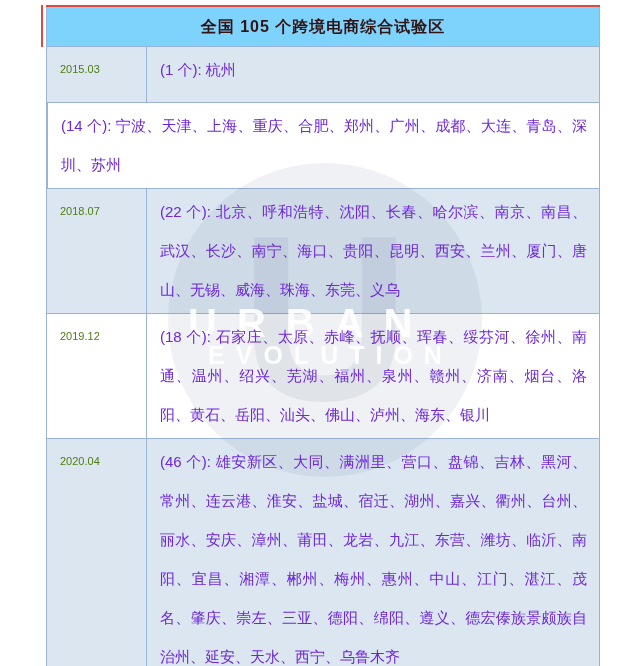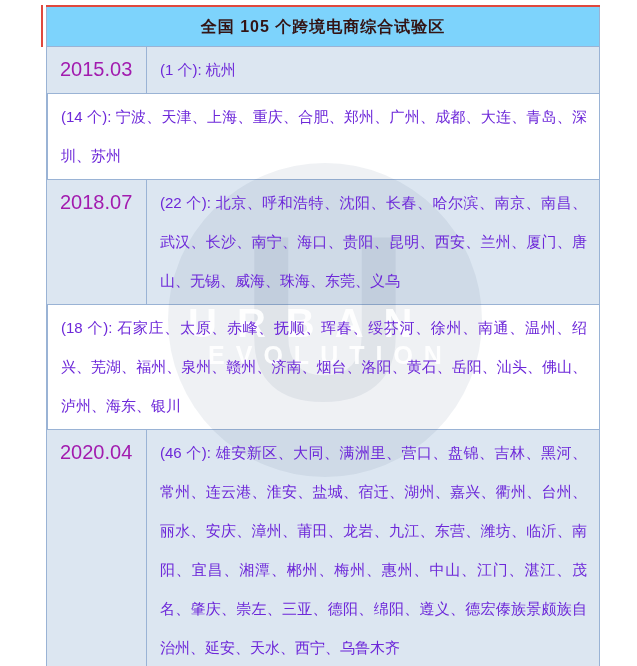--- a/index.html
+++ b/index.html
@@ -21,22 +21,22 @@
   .thead{
     background:#7dd3fc;color:#331414;
     font-size:16px;font-weight:bold;
     height:39px;line-height:39px;text-align:center;
     letter-spacing:1px;
   }
   .trow{display:flex;border-top:1px solid #9ab3d5;}
   .trow.alt{background:#dce6f1;}
   .cell-date{
     width:99px;box-sizing:border-box;flex:none;
-    padding:3px 4px 4px 13px;
-    font-size:20px;color:#a21caf;line-height:39px;
+    padding:3px 4px 13px 13px;
+    font-size:11px;color:#4d7c0f;line-height:39px;
     position:relative;z-index:2;
   }
   .cell-cities{
     flex:1;box-sizing:border-box;
     border-left:1px solid #9ab3d5;
     padding:3px 12px 4px 13px;
     font-size:15px;color:#6d28d9;line-height:39px;
     text-align:justify;
     position:relative;z-index:2;
   }
@@ -72,20 +72,21 @@
   <div class="trow">
     <div class="cell-cities">(14 个): 宁波、天津、上海、重庆、合肥、郑州、广州、成都、大连、青岛、深圳、苏州</div>
   </div>
 
   <div class="trow alt">
     <div class="cell-date">2018.07</div>
     <div class="cell-cities">(22 个): 北京、呼和浩特、沈阳、长春、哈尔滨、南京、南昌、武汉、长沙、南宁、海口、贵阳、昆明、西安、兰州、厦门、唐山、无锡、威海、珠海、东莞、义乌</div>
   </div>
 
   <div class="trow">
+    <div class="cell-date">2019.12</div>
     <div class="cell-cities">(18 个): 石家庄、太原、赤峰、抚顺、珲春、绥芬河、徐州、南通、温州、绍兴、芜湖、福州、泉州、赣州、济南、烟台、洛阳、黄石、岳阳、汕头、佛山、泸州、海东、银川</div>
   </div>
 
   <div class="trow alt">
     <div class="cell-date">2020.04</div>
     <div class="cell-cities">(46 个): 雄安新区、大同、满洲里、营口、盘锦、吉林、黑河、常州、连云港、淮安、盐城、宿迁、湖州、嘉兴、衢州、台州、丽水、安庆、漳州、莆田、龙岩、九江、东营、潍坊、临沂、南阳、宜昌、湘潭、郴州、梅州、惠州、中山、江门、湛江、茂名、肇庆、崇左、三亚、德阳、绵阳、遵义、德宏傣族景颇族自治州、延安、天水、西宁、乌鲁木齐</div>
   </div>
 </div>
 
 <div class="watermark">

